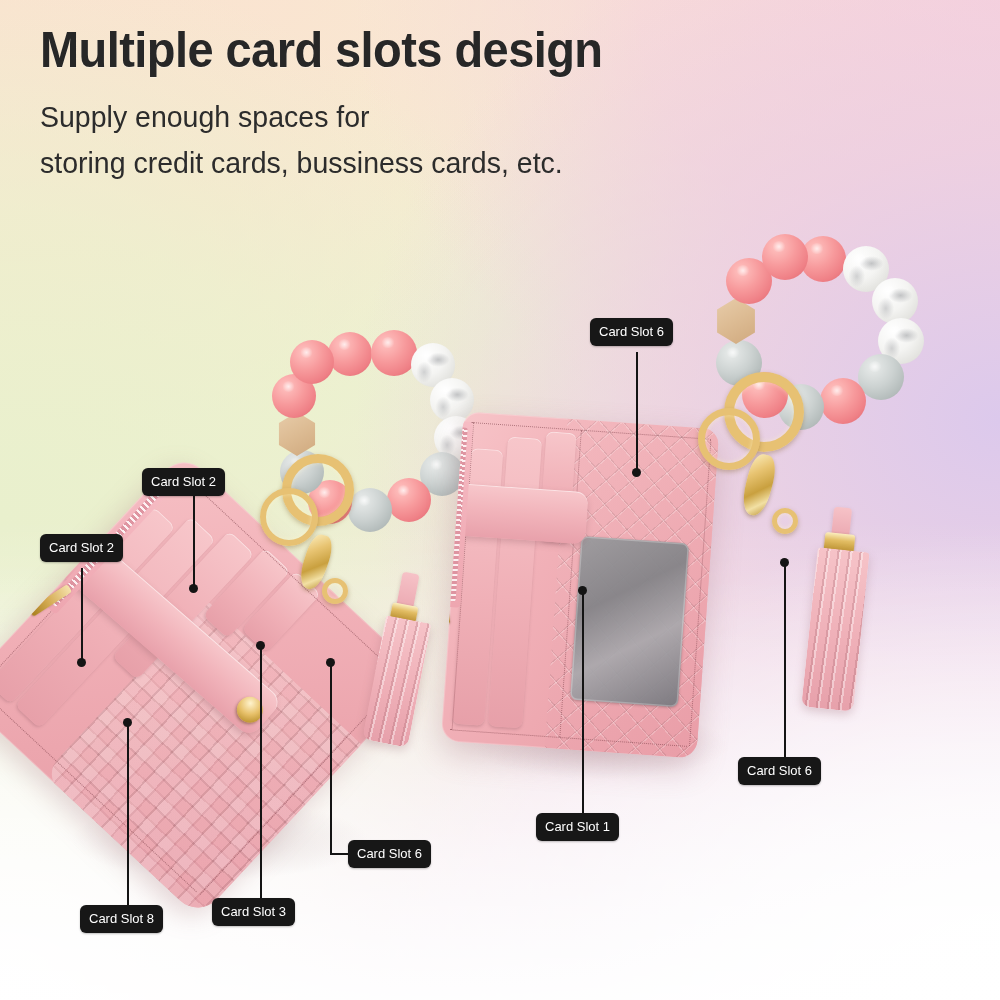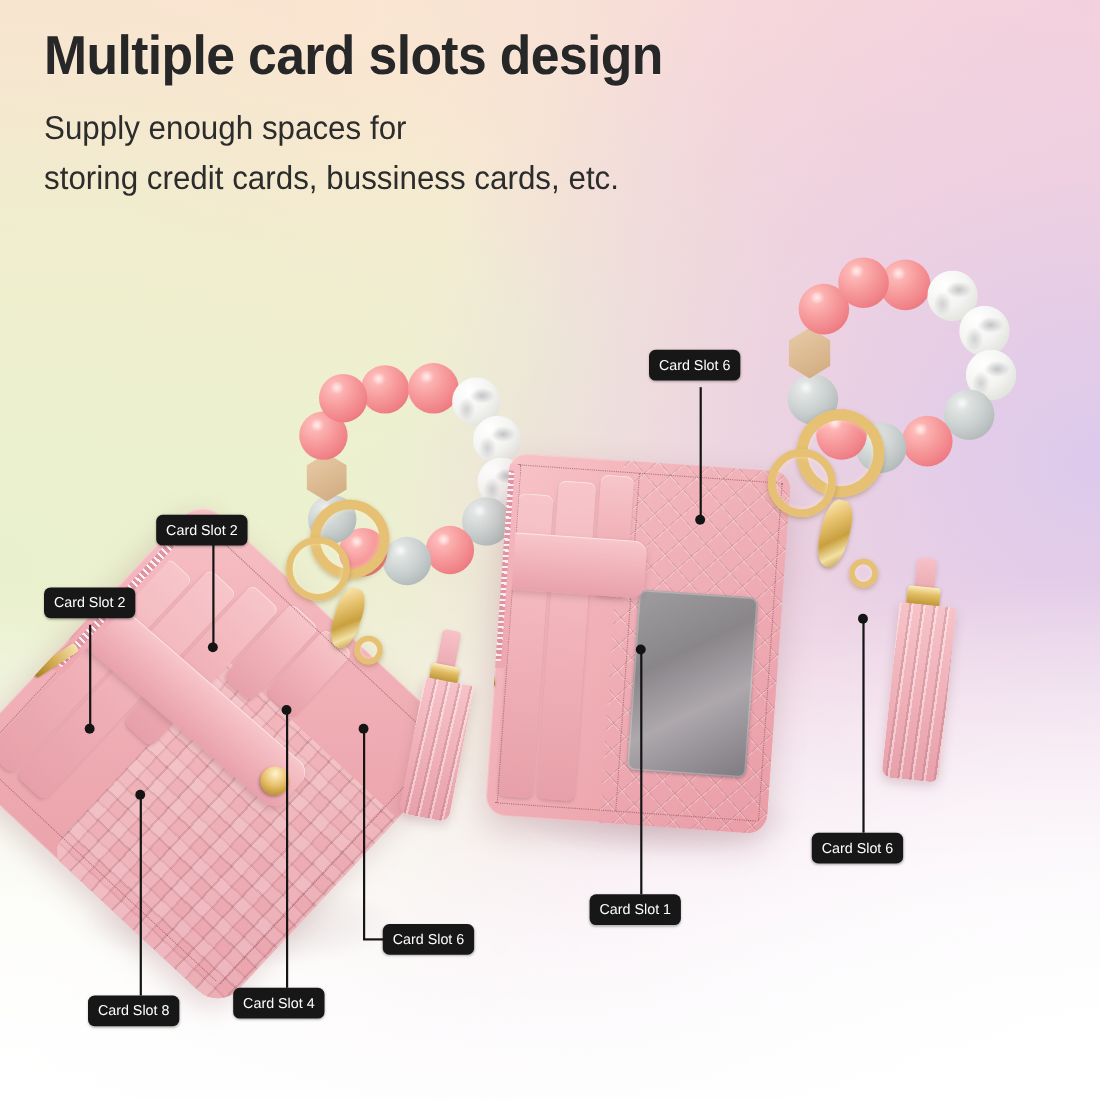--- a/index.html
+++ b/index.html
@@ -380,21 +380,21 @@
   <div class="dot" style="left:77px; top:658px;"></div>
 
   <div class="callout" style="left:142px; top:468px;">Card Slot 2</div>
   <div class="leader v" style="left:193px; top:478px; height:110px;"></div>
   <div class="dot" style="left:189px; top:584px;"></div>
 
   <div class="callout" style="left:80px; top:905px;">Card Slot 8</div>
   <div class="leader v" style="left:127px; top:722px; height:183px;"></div>
   <div class="dot" style="left:123px; top:718px;"></div>
 
-  <div class="callout" style="left:212px; top:898px;">Card Slot 4</div>
+  <div class="callout" style="left:212px; top:898px;">Card Slot 3</div>
   <div class="leader v" style="left:260px; top:645px; height:253px;"></div>
   <div class="dot" style="left:256px; top:641px;"></div>
 
   <div class="callout" style="left:348px; top:840px;">Card Slot 6</div>
   <div class="leader h" style="left:330px; top:853px; width:20px;"></div>
   <div class="leader v" style="left:330px; top:662px; height:192px;"></div>
   <div class="dot" style="left:326px; top:658px;"></div>
 
   <div class="callout" style="left:590px; top:318px;">Card Slot 6</div>
   <div class="leader v" style="left:636px; top:352px; height:120px;"></div>

